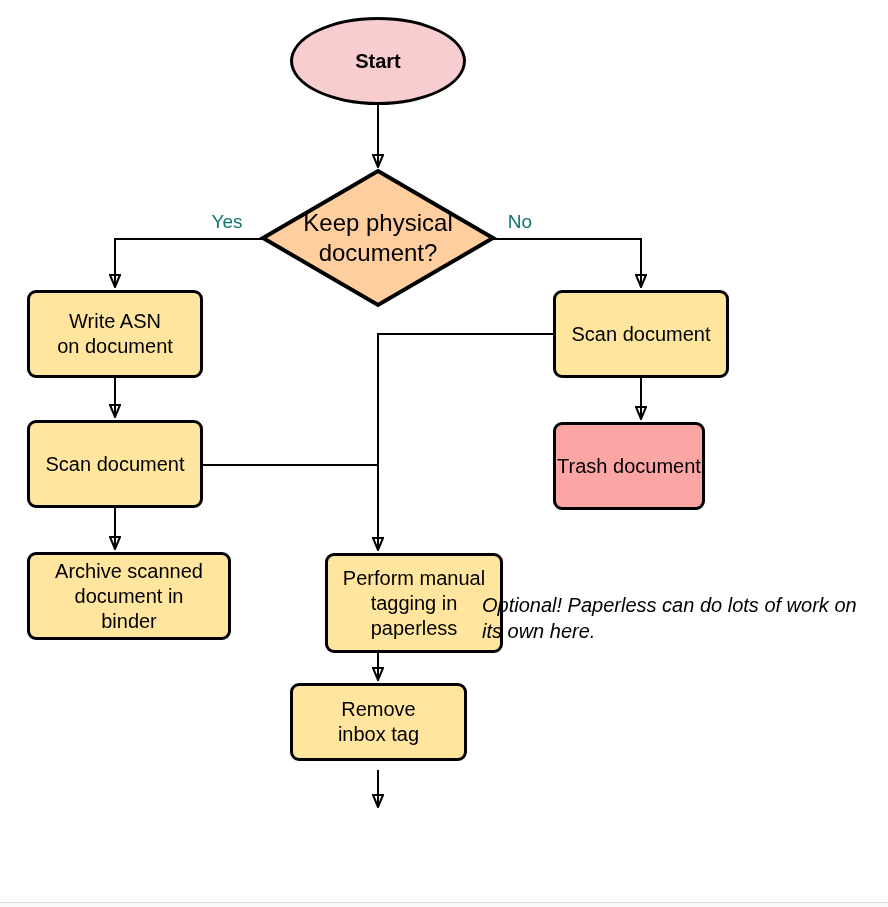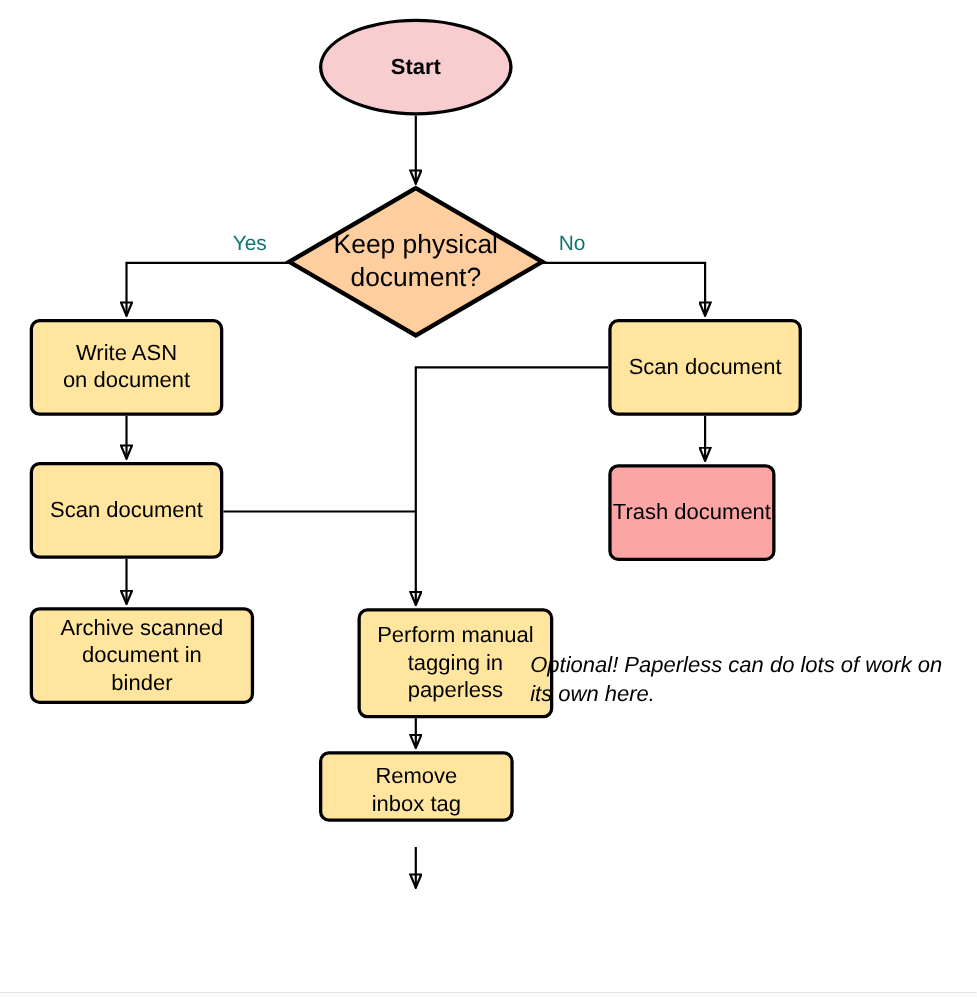--- a/index.html
+++ b/index.html
@@ -160,21 +160,21 @@
 
   <div class="node process" style="left: 289px; top: 553px; width: 178px; height: 100px; background: rgb(255, 229, 158); margin-left: 36px;">
     <span>Perform manual
 tagging in
 paperless</span>
   </div>
 
   <div class="annotation" style="left:482px; top:592px; width:420px;">Optional! Paperless can do lots of work on
 its own here.</div>
 
-  <div class="node process" style="left: 290px; top: 683px; width: 177px; height: 64px; background: rgb(255, 229, 158); align-items: flex-end;">
+  <div class="node process" style="left: 290px; top: 683px; width: 177px; height: 78px; background: rgb(255, 229, 158);">
     <span>Remove
 inbox tag</span>
   </div>
 
 
   <div class="bottom-edge"></div>
   <div class="bottom-fill"></div>
 
 </div>
 

